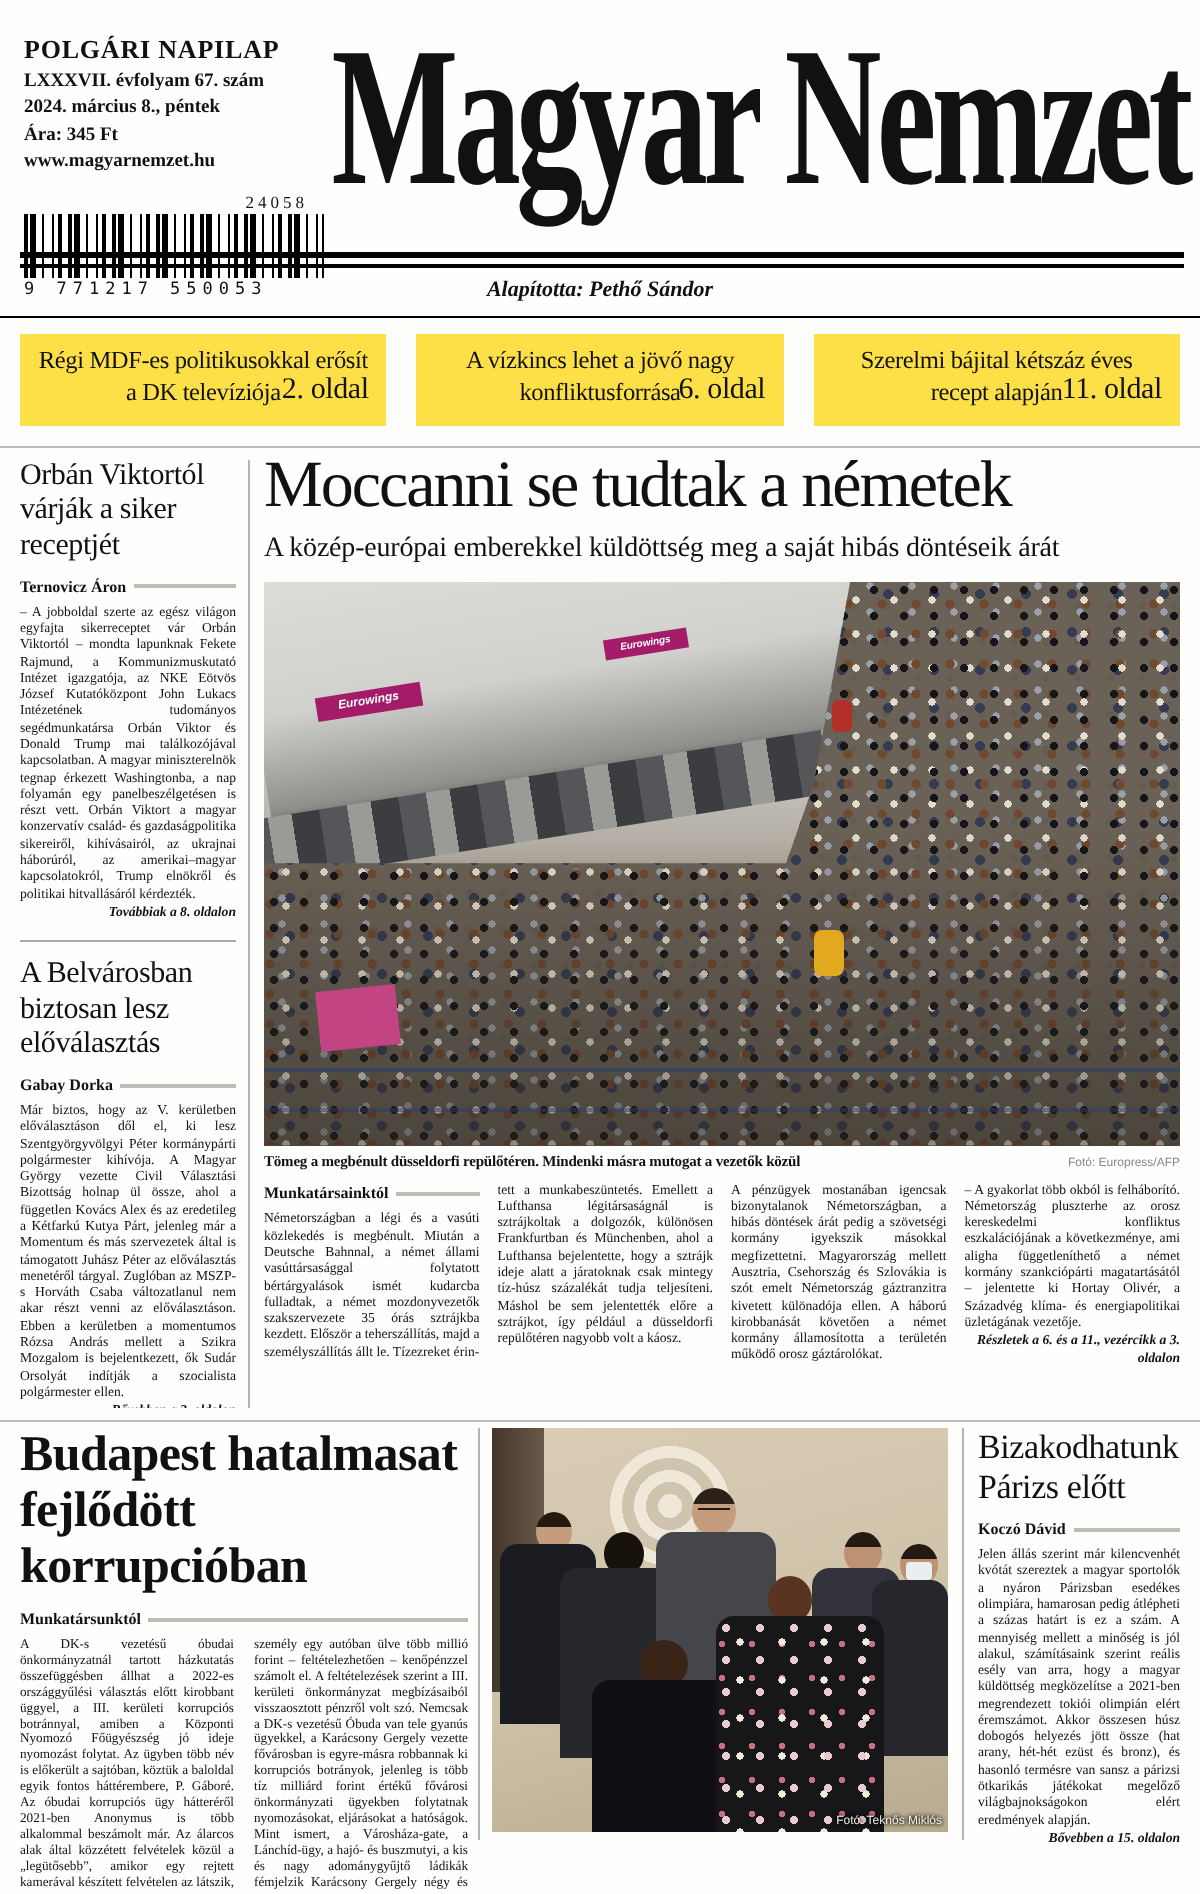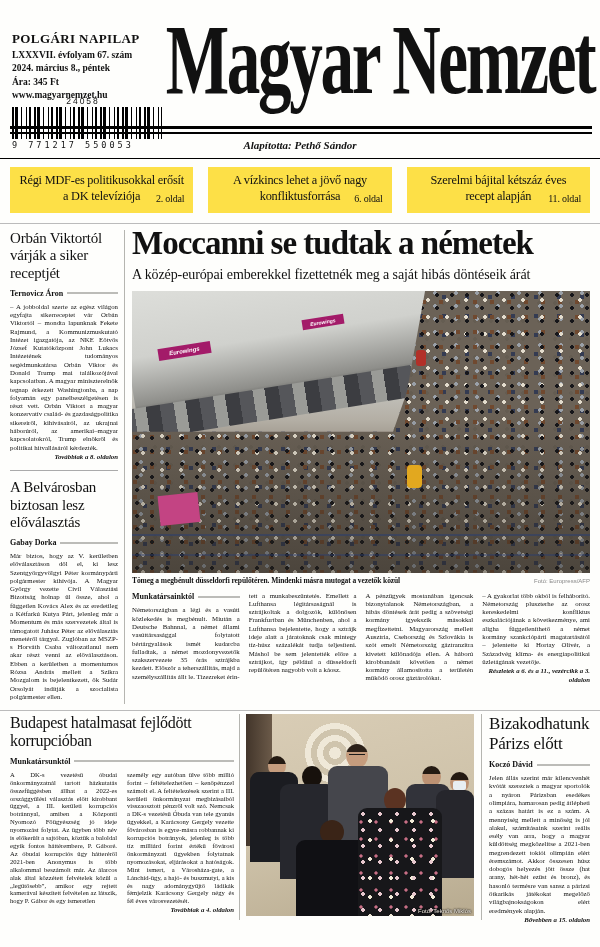--- a/index.html
+++ b/index.html
@@ -1,52 +1,52 @@
 <!DOCTYPE html>
 <html><head>
 <meta charset="utf-8">
 <style>
   html,body{margin:0;padding:0;background:#777;}
   .page{position:relative;width:600px;height:947px;background:#fefefc;margin:0 auto;
         font-family:"Liberation Serif",serif;color:#111;overflow:hidden;}
   
-  .pub-info{position:absolute;left:12px;top:31px;width:185px;}
+  .pub-info{position:absolute;left:12px;top:17px;width:185px;}
   .tagline{font-weight:bold;font-size:13px;letter-spacing:.4px;margin-bottom:2px;}
   .meta{font-size:9.5px;font-weight:bold;line-height:1.4;}
   .barcode-wrap{position:absolute;left:12px;top:96px;width:162px;}
-  .barcode-num{text-align:center;padding-right:20px;font-family:Liberation Sans, sans-serif;font-size:8.5px;letter-spacing:2px;}
+  .barcode-num{text-align:right;padding-right:20px;font-family:Liberation Serif, serif;font-size:8.5px;letter-spacing:2px;}
   .barcode-bars{height:32px;width:150px;margin-top:1px;
     background:repeating-linear-gradient(90deg,#000 0 2px,#fff 2px 3px,#000 3px 6px,#fff 6px 9px,#000 9px 10px,#fff 10px 14px,#000 14px 15px,#fff 15px 17px,#000 17px 19px,#fff 19px 22px);}
   .barcode-digits{font-family:"DejaVu Sans Mono",monospace;font-size:8.5px;letter-spacing:3px;margin-top:1px;}
   .masthead{position:absolute;top:10px;left:118px;width:478px;text-align:center;
     font-weight:bold;font-size:84px;letter-spacing:-3px;white-space:nowrap;line-height:1;
     transform:scale(.8,1.18);transform-origin:center top;}
   .double-rule{position:absolute;left:10px;right:8px;top:126px;height:3px;border-top:3px solid #000;border-bottom:2px solid #000;}
   .founder{position:absolute;top:139px;left:0;right:0;text-align:center;font-size:11px;font-weight:bold;font-style:italic;}
   .header-rule{position:absolute;left:0;right:0;top:158px;border-top:1.5px solid #000;}
   
   .teasers{position:absolute;top:167px;left:10px;right:10px;display:flex;gap:15px;}
   .teaser{flex:1;background:#fde047;padding:6px 9px 7px;position:relative;font-size:12.3px;line-height:1.3;height:46px;box-sizing:border-box;letter-spacing:-.2px;text-align:center;}
-  .teaser .page-ref{position:absolute;right:9px;bottom:8px;font-size:10px;}
+  .teaser .page-ref{position:absolute;right:9px;bottom:8px;font-size:15px;}
   .teaser-rule{position:absolute;top:223px;left:0;right:0;border-top:1px solid #bbb;}
   
   .art-title{font-size:15px;line-height:1.15;letter-spacing:-.2px;}
   .byline-row{display:flex;align-items:center;gap:4px;margin:7px 0 5px;}
   .byline{font-size:8px;font-weight:bold;white-space:nowrap;}
   .byline-line{flex:1;height:2px;background:#bcbcb8;}
   .body-sm{font-size:6.8px;line-height:1.22;text-align:justify;}
   .more{font-size:6.8px;font-style:italic;font-weight:bold;text-align:right;margin-top:1px;line-height:1.25;}
   
   .colL{position:absolute;left:10px;top:230px;width:108px;height:474px;overflow:hidden;}
   .art-divider{border-top:1px solid #aaa;margin:9px 0 8px;}
   .vrule{position:absolute;width:1px;background:#b5b5b0;}
   .vr1{left:124px;top:230px;height:474px;}
   
   .main{position:absolute;left:132px;top:226px;width:458px;}
-  .headline{font-size:33px;font-weight:bold;letter-spacing:-1px;line-height:1.05;}
+  .headline{font-size:33px;font-weight:normal;letter-spacing:-1px;line-height:1.05;}
   .subhead{font-size:14px;margin-top:6px;letter-spacing:-.1px;}
   .photo-lead{margin-top:8px;width:458px;height:282px;position:relative;overflow:hidden;
     background:linear-gradient(180deg,#d8d9d5 0%,#cbccc8 30%,#b3aea4 46%,#847a6e 62%,#5f564c 82%,#453e37 100%);}
   .pl-wall{position:absolute;left:-22px;top:-44px;width:74%;height:62%;
     background:linear-gradient(180deg,#e6e7e3 0%,#d0d1cd 65%,#8e8e8a 92%,#4c4c4a 100%);
     transform:rotate(-9deg);transform-origin:left top;}
   .pl-counter{position:absolute;left:-12px;top:120px;width:66%;height:32px;
     background:repeating-linear-gradient(90deg,#55565a 0 14px,#9a9b97 14px 26px,#3c3d41 26px 40px);
     transform:rotate(-9deg);transform-origin:left top;}
   .pl-sign{position:absolute;background:#a31b69;color:#fff;font-family:"Liberation Sans",sans-serif;
@@ -74,21 +74,21 @@
   .pl-rail2{position:absolute;left:0;bottom:6%;width:100%;height:2px;background:rgba(42,62,112,.45);}
   .caption-row{display:flex;justify-content:space-between;align-items:baseline;margin-top:3px;}
   .caption{font-size:7.5px;font-weight:bold;letter-spacing:-.1px;}
   .credit{font-size:6px;color:#888;font-family:"Liberation Sans",sans-serif;}
   .lead-cols{display:flex;gap:9px;margin-top:7px;height:113px;overflow:hidden;}
   .lead-col{flex:1;font-size:6.8px;line-height:1.22;text-align:justify;}
   .lead-col .byline-row{margin:0 0 5px;}
   
   .section-rule{position:absolute;left:0;right:0;top:710px;border-top:1px solid #bbb;}
   .bottomL{position:absolute;left:10px;top:714px;width:224px;height:231px;overflow:hidden;}
-  .bl-title{font-size:16px;line-height:1.12;letter-spacing:-.3px;}
+  .bl-title{font-size:25px;line-height:1.12;letter-spacing:-.3px;font-weight:bold;}
   .bl-cols{display:flex;gap:10px;}
   .bl-col{flex:1;font-size:6.6px;line-height:1.2;text-align:justify;}
   .vr2{left:239px;top:714px;height:206px;}
   .vr3{left:481px;top:714px;height:206px;}
   .photo2{position:absolute;left:246px;top:714px;width:228px;height:202px;overflow:hidden;
     background:linear-gradient(165deg,#d9cdb6 0%,#cfc3aa 50%,#b7aa8f 100%);}
   .p2-swirl{position:absolute;left:56px;top:6px;width:66px;height:66px;border-radius:50%;
     background:radial-gradient(circle at 50% 50%,#efe8d8 0 6px,#cfc4ad 6px 12px,#efe8d8 12px 18px,#cfc4ad 18px 24px,#efe8d8 24px 30px,transparent 30px);}
   .p2-rail{position:absolute;left:0;top:0;width:26px;height:132px;background:linear-gradient(90deg,#42352a,#6b5a49);}
   .p2 .head{position:absolute;border-radius:50%;}
@@ -176,21 +176,21 @@
         <span class="byline-line"></span>
       </div>
       <div class="body-sm">Már biztos, hogy az V. kerületben előválasztáson dől el, ki lesz Szentgyörgyvölgyi Péter kormánypárti polgármester kihívója. A Magyar György vezette Civil Választási Bizottság holnap ül össze, ahol a független Kovács Alex és az eredetileg a Kétfarkú Kutya Párt, jelenleg már a Momentum és más szervezetek által is támogatott Juhász Péter az előválasztás menetéről tárgyal. Zuglóban az MSZP-s Horváth Csaba változatlanul nem akar részt venni az előválasztáson. Ebben a kerületben a momentumos Rózsa András mellett a Szikra Mozgalom is bejelentkezett, ők Sudár Orsolyát indítják a szocialista polgármester ellen.</div>
       <div class="more">Bővebben a 2. oldalon</div>
     </div>
   </div>
   <div class="vrule vr1"></div>
 
   <div class="main">
     <div class="headline">Moccanni se tudtak a németek</div>
-    <div class="subhead">A közép-európai emberekkel fizettetnék meg a saját hibás döntéseik árát</div>
+    <div class="subhead">A közép-európai emberekkel küldöttség meg a saját hibás döntéseik árát</div>
 
     <div class="photo-lead">
       <div class="pl-wall"></div>
       <div class="pl-counter"></div>
       <div class="pl-sign s1" style="left:26px;top:54px;">Eurowings</div>
       <div class="pl-sign s2" style="left:170px;top:26px;">Eurowings</div>
       <div class="pl-shop"></div>
       <div class="pl-crowd"></div>
       <div class="pl-red"></div>
       <div class="pl-yellow"></div>

